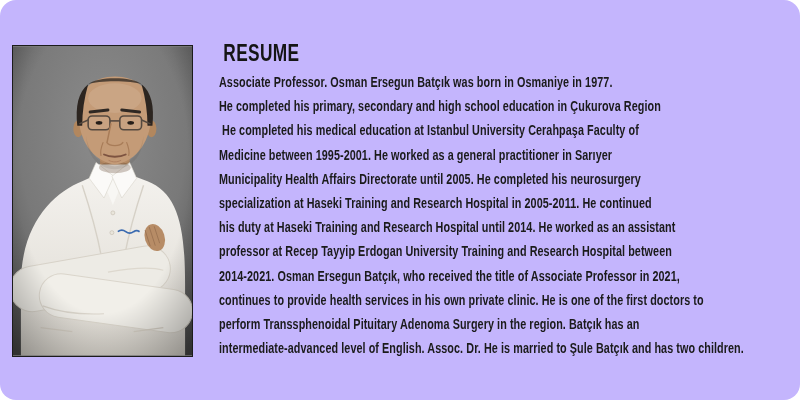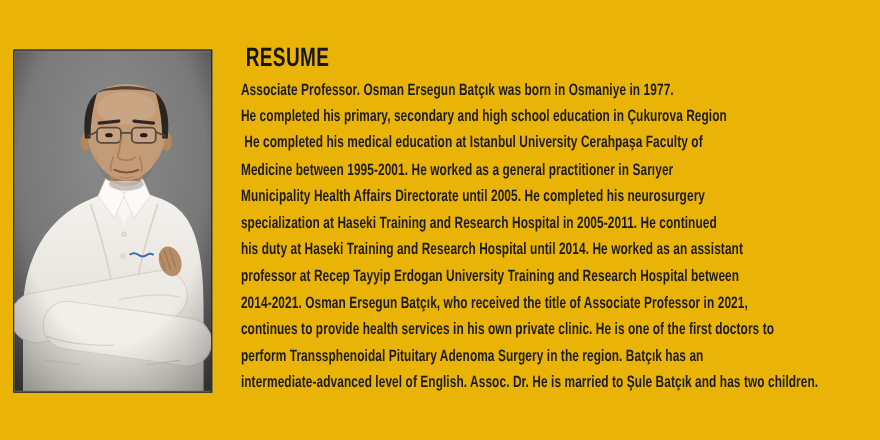--- a/index.html
+++ b/index.html
@@ -3,21 +3,21 @@
 <meta charset="utf-8">
 <style>
   * { margin: 0; padding: 0; box-sizing: border-box; }
   html, body { width: 800px; height: 400px; }
   body {
     background: #ffffff;
     font-family: "Liberation Sans", sans-serif;
     overflow: hidden;
     position: relative;
   }
-  .page { position: absolute; inset: 0; background: #eab308; }
+  .page { position: absolute; inset: 0; background: #c4b5fd; border-radius: 16px; }
 
   
   .photo-frame {
     position: absolute;
     left: 12px; top: 45px;
     width: 181px; height: 312px;
     border: 1px solid #1c1c1c;
     overflow: hidden;
     background: #7e7e7e;
   }

